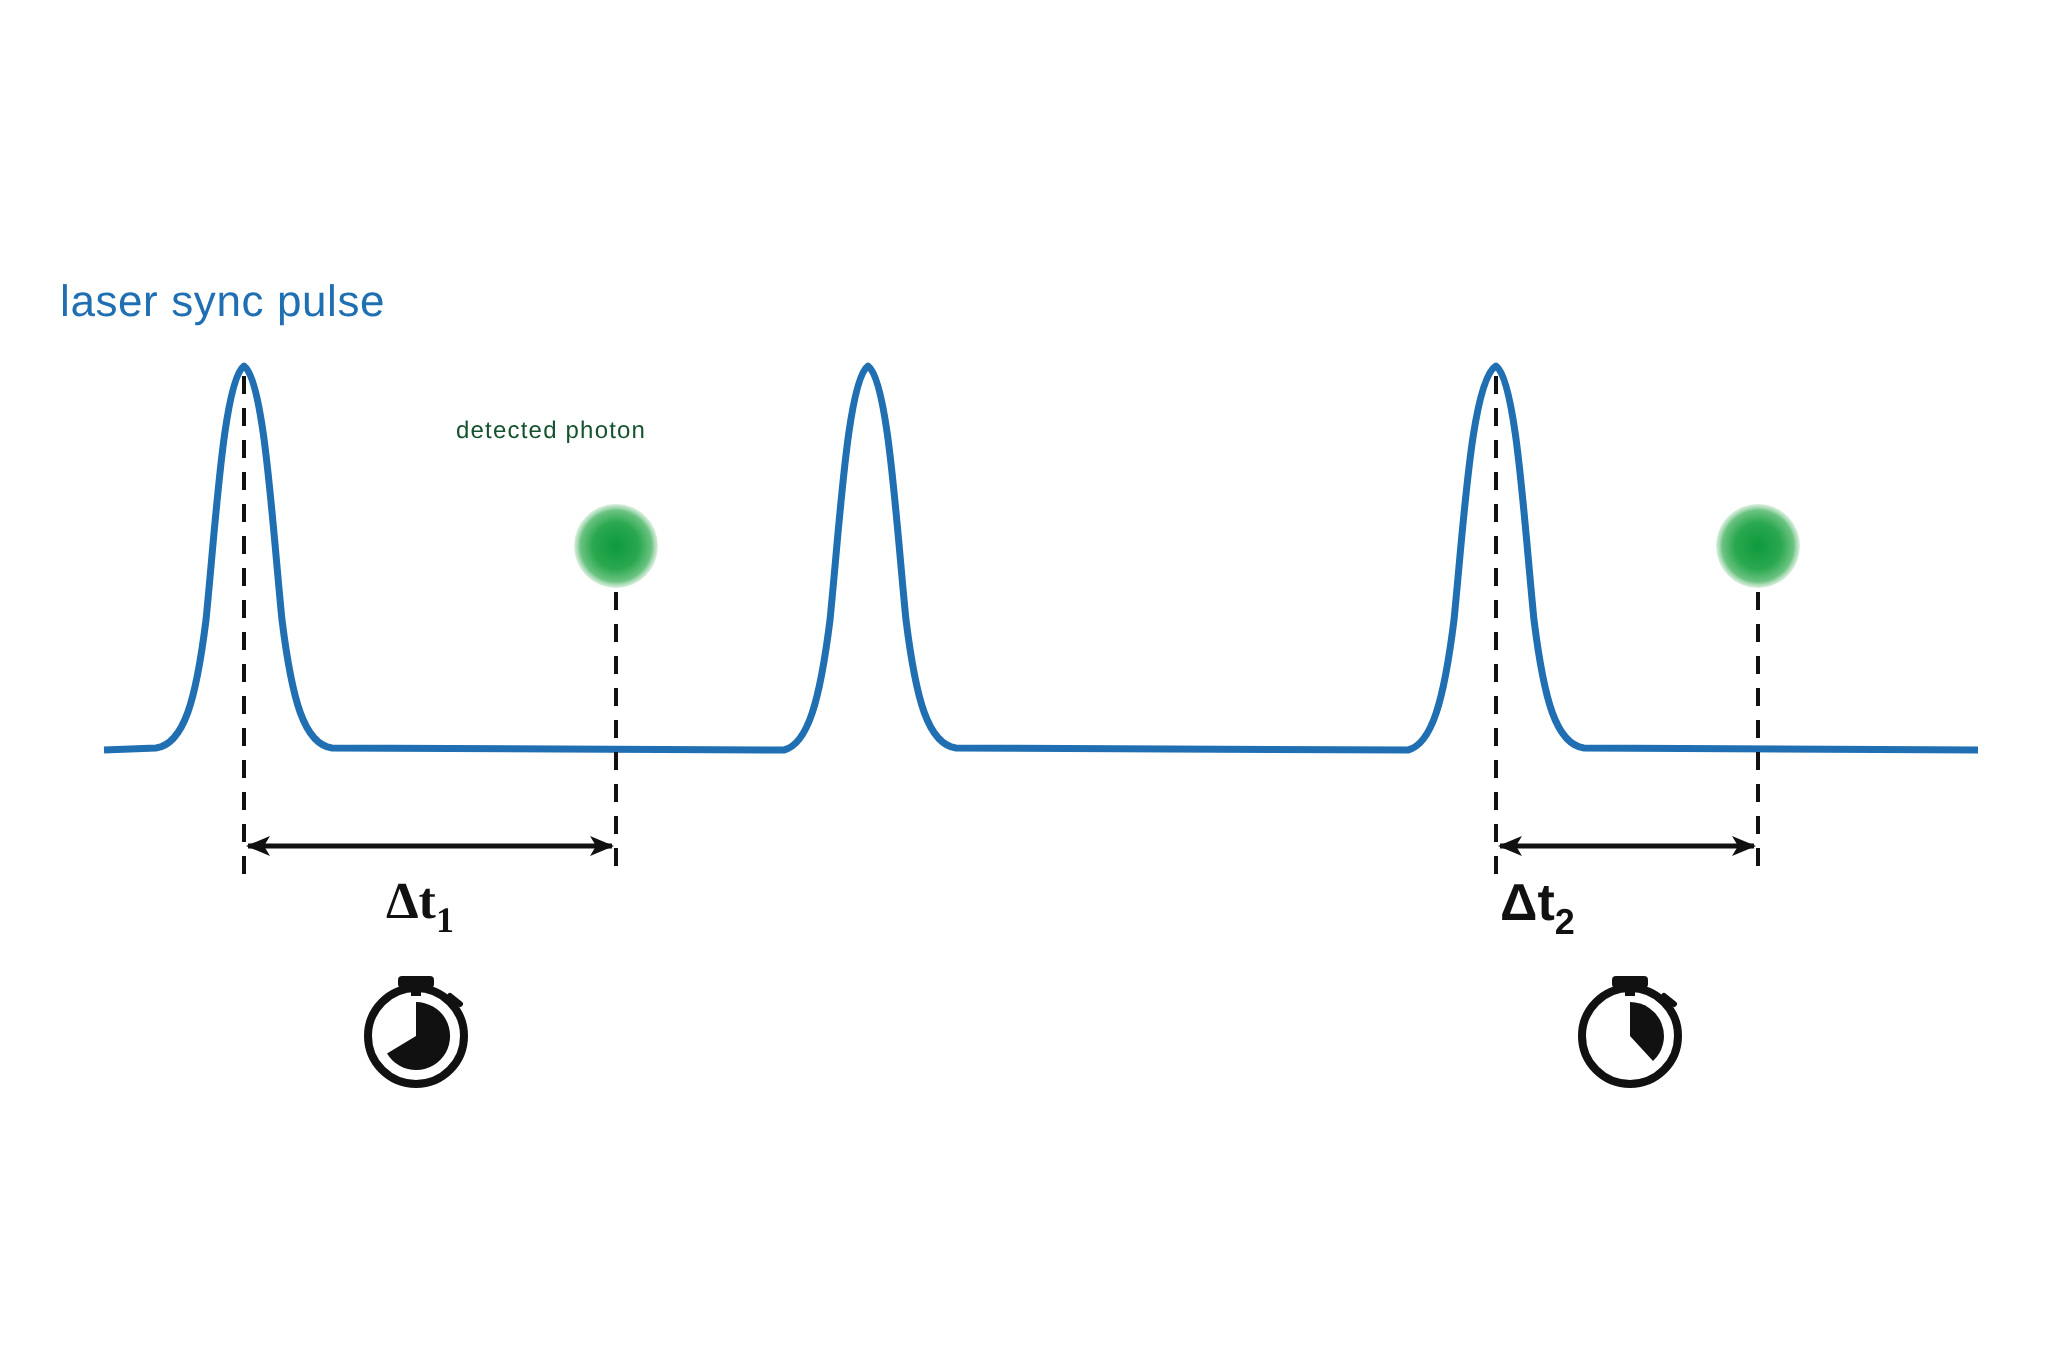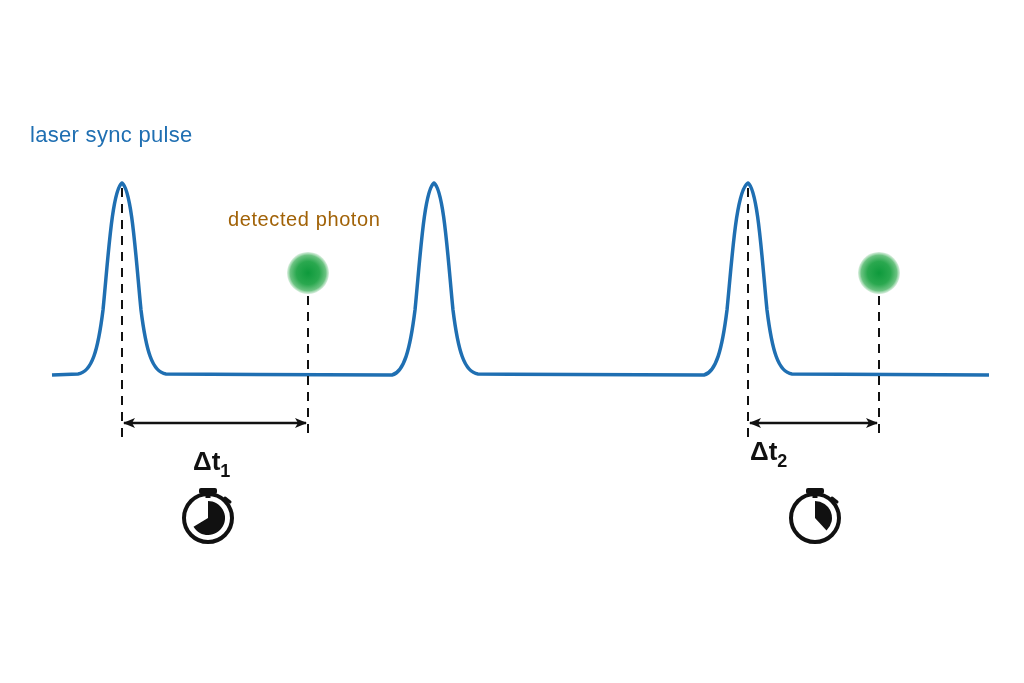--- a/index.html
+++ b/index.html
@@ -1,24 +1,24 @@
 <!DOCTYPE html>
 <html><head>
 <meta charset="utf-8">
 <style>
   html, body { margin: 0; padding: 0; background: #ffffff; }
   body { width: 1024px; height: 683px; position: relative; overflow: hidden;
          font-family: "Liberation Sans", sans-serif; }
   svg { position: absolute; left: 0; top: 0; }
   .lbl { position: absolute; white-space: nowrap; }
-  .laser-label { left: 30px; top: 122px; font-size: 22px; color: #1f6fb2; letter-spacing: 0.3px; }
-  .photon-label { left: 228px; top: 208px; font-size: 20px; color: #a16207; letter-spacing: 0.6px; }
+  .laser-label { left: 30px; top: 138px; font-size: 22px; color: #1f6fb2; letter-spacing: 0.3px; }
+  .photon-label { left: 228px; top: 208px; font-size: 12px; color: #14532d; letter-spacing: 0.6px; }
   .dt { position: absolute; font-weight: bold; font-size: 26px; color: #111; }
   .dt sub { font-size: 18px; vertical-align: -7px; }
-  .dt1 { left: 193px; top: 446px; }
+  .dt1 { left: 193px; top: 436px; font-family: Liberation Serif, serif; }
   .dt2 { left: 750px; top: 436px; }
 </style>
 </head>
 <body>
 
 <svg width="1024" height="683" viewBox="0 0 1024 683">
   <defs>
     <radialGradient id="photonGrad" cx="50%" cy="50%" r="50%">
       <stop offset="0%" stop-color="#0e9a3c"></stop>
       <stop offset="55%" stop-color="#2aa84f"></stop>

